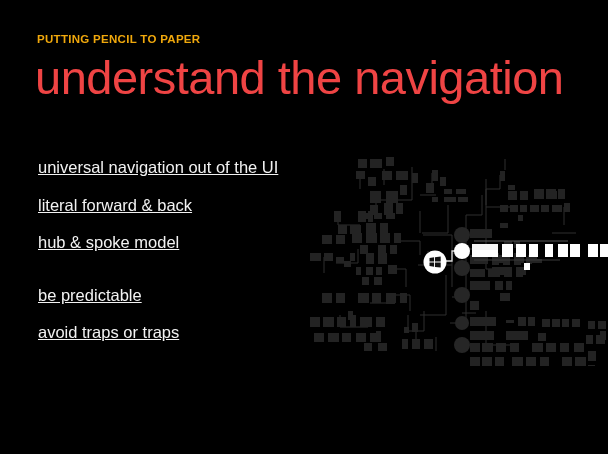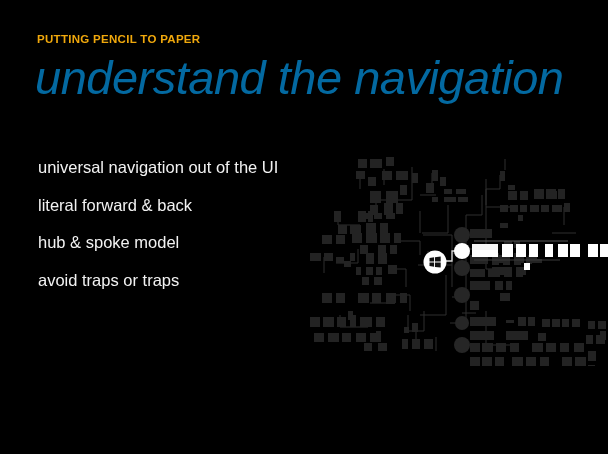--- a/index.html
+++ b/index.html
@@ -37,41 +37,41 @@
     text-transform: uppercase;
     white-space: nowrap;
     text-align: right;
   }
   .headline {
     position: absolute;
     left: 35px;
     top: 52px;
     font-size: 47px;
     font-weight: 300;
-    color: #0369a1;
+    color: #ef4444;
     letter-spacing: -0.5px;
     white-space: nowrap;
     line-height: 1.1;
-    font-style: italic;
   }
 
   
   .bullets {
     position: absolute;
     left: 38px;
     top: 159px;
     width: 260px;
   }
   .bullet-line {
     font-size: 16.5px;
     font-weight: 400;
     color: #f2f2f2;
     line-height: 1;
     margin-bottom: 21px;
     white-space: nowrap;
+    text-decoration: underline;
   }
   .bullet-line.spacer-before {
     margin-top: 36px;
   }
 
   
   .diagram {
     position: absolute;
     left: 300px;
     top: 145px;
@@ -100,20 +100,21 @@
 <div id="slide">
 
   <div class="eyebrow">PUTTING PENCIL TO PAPER</div>
 
   <div class="headline">understand the navigation</div>
 
   <div class="bullets">
     <div class="bullet-line">universal navigation out of the UI</div>
     <div class="bullet-line">literal forward &amp; back</div>
     <div class="bullet-line">hub &amp; spoke model</div>
+    <div class="bullet-line spacer-before">be predictable</div>
     <div class="bullet-line">avoid traps or traps</div>
   </div>
 
   <div class="diagram">
     <svg viewBox="0 0 308 235" xmlns="http://www.w3.org/2000/svg" aria-hidden="true">
       <g stroke="#2e2e2e" stroke-width="1" fill="none">
         <path d="M76 68 L76 55 L112 55"></path>
         <path d="M112 55 L112 22"></path>
         <path d="M132 46 L132 28"></path>
         <path d="M122 88 L148 88 L148 60"></path>

